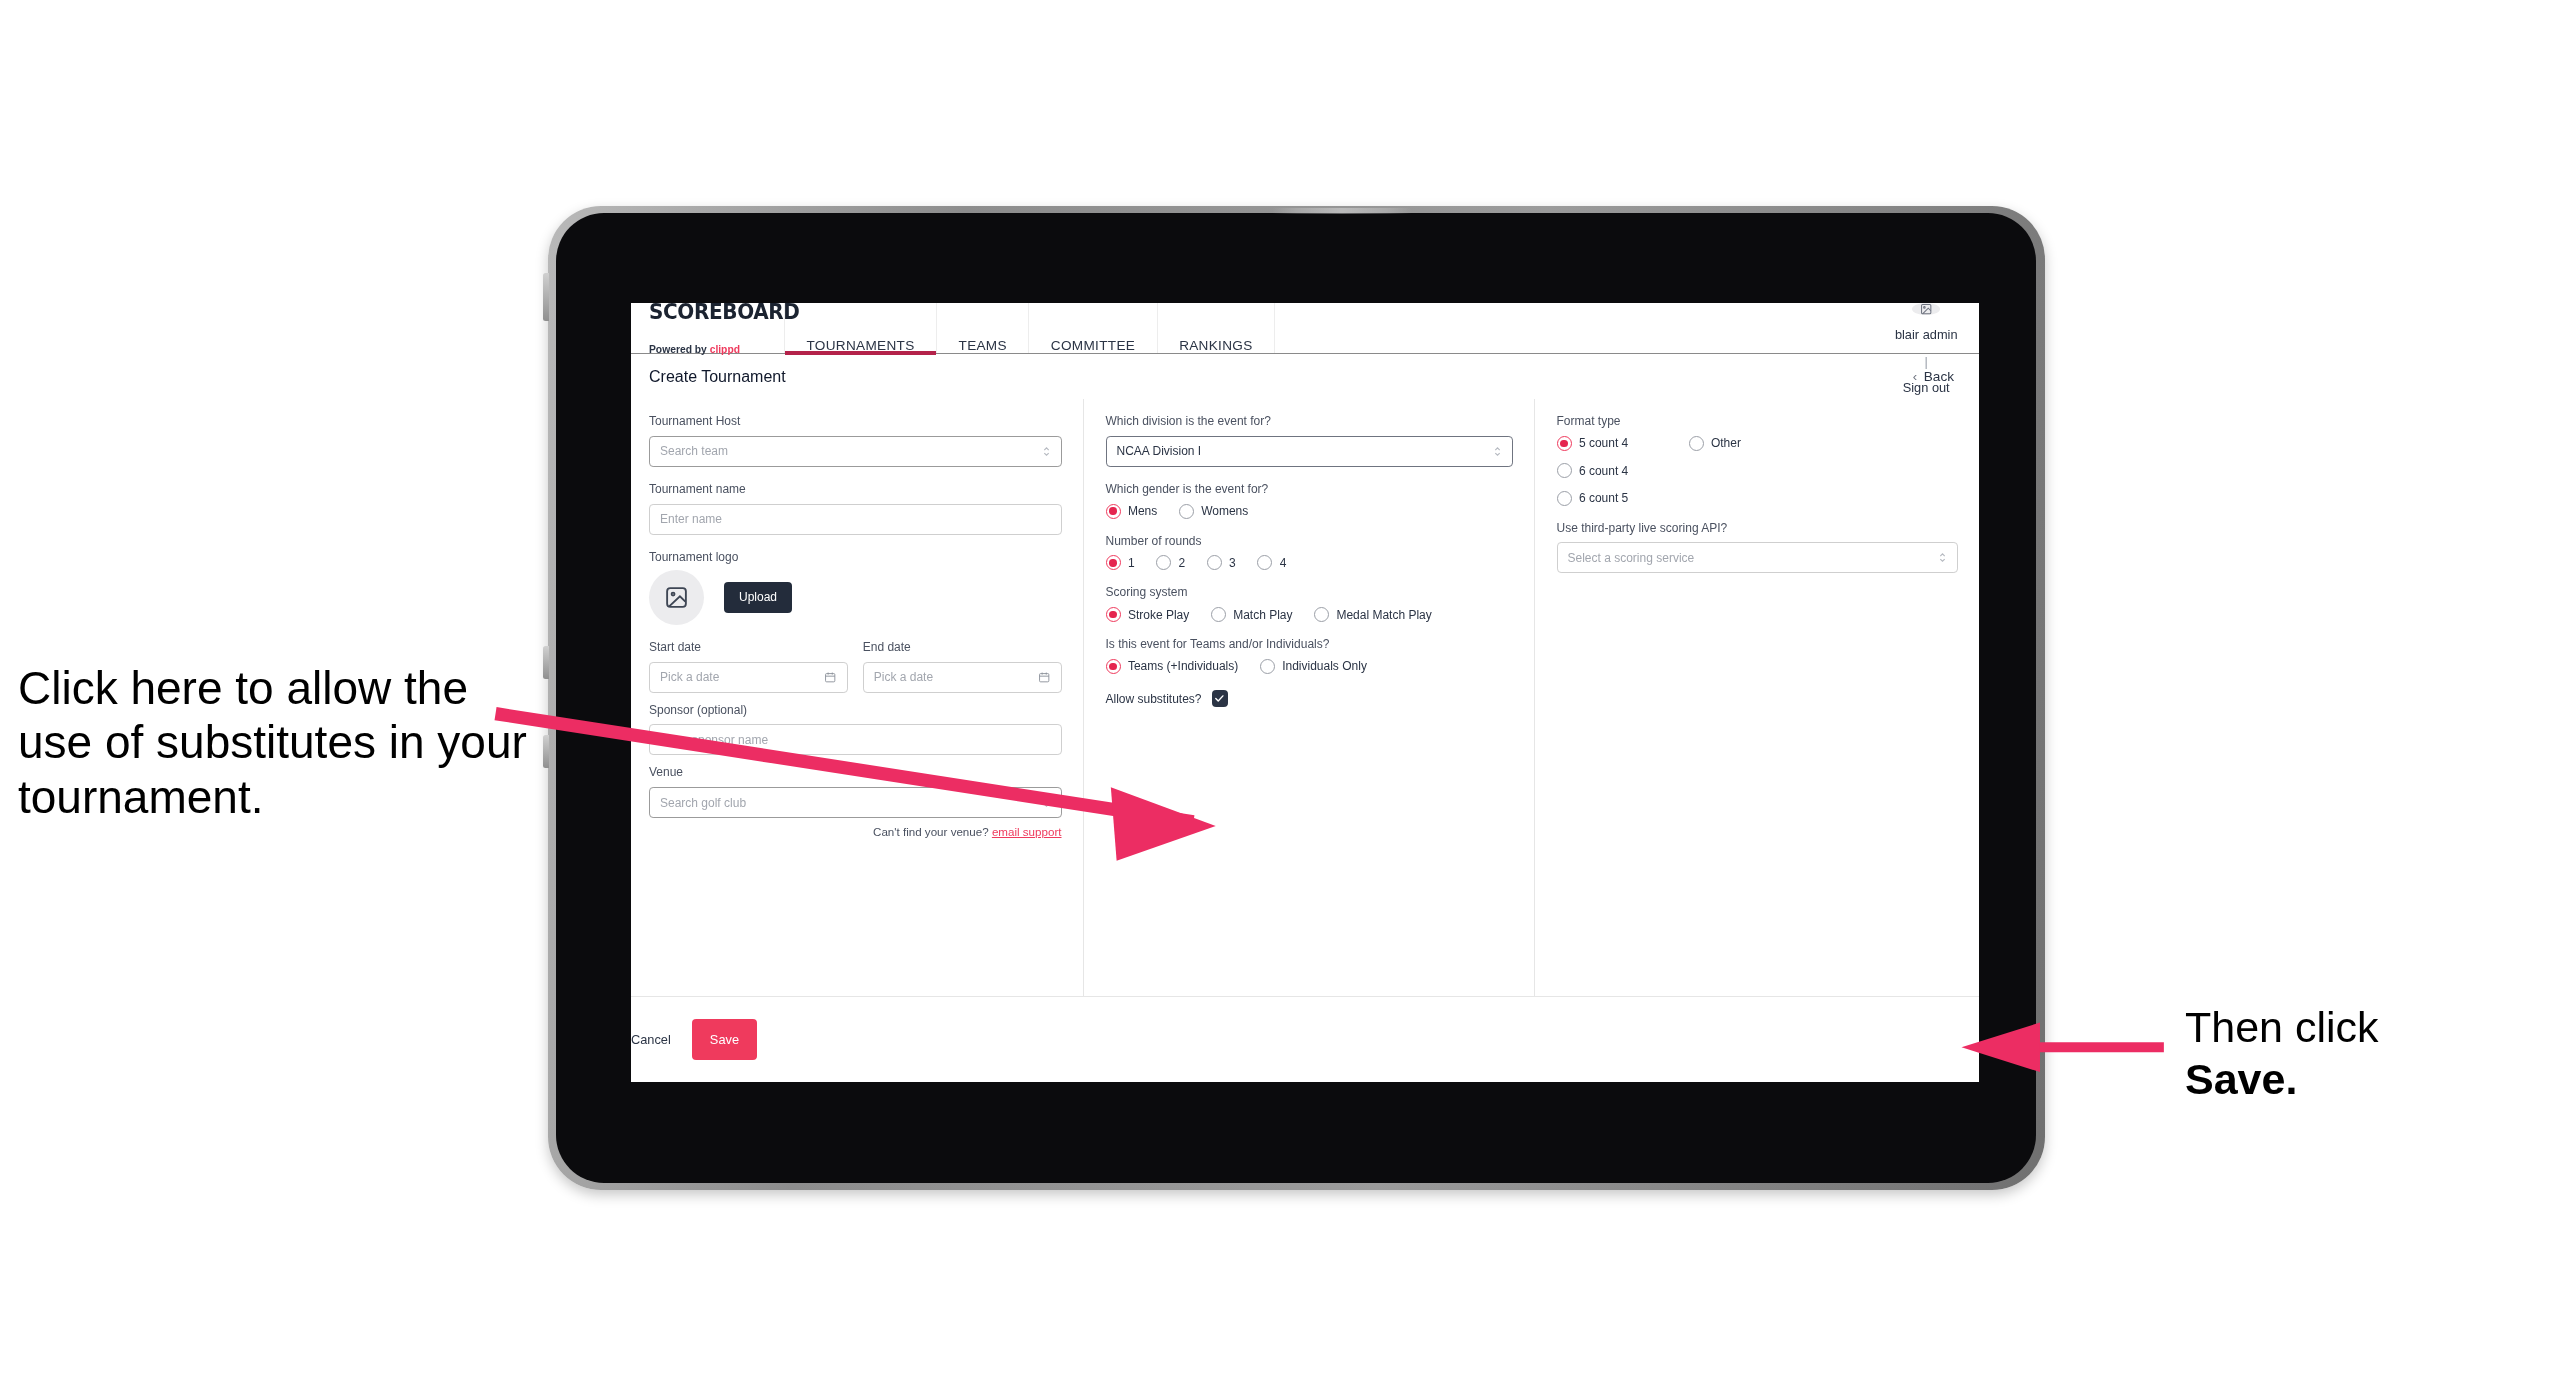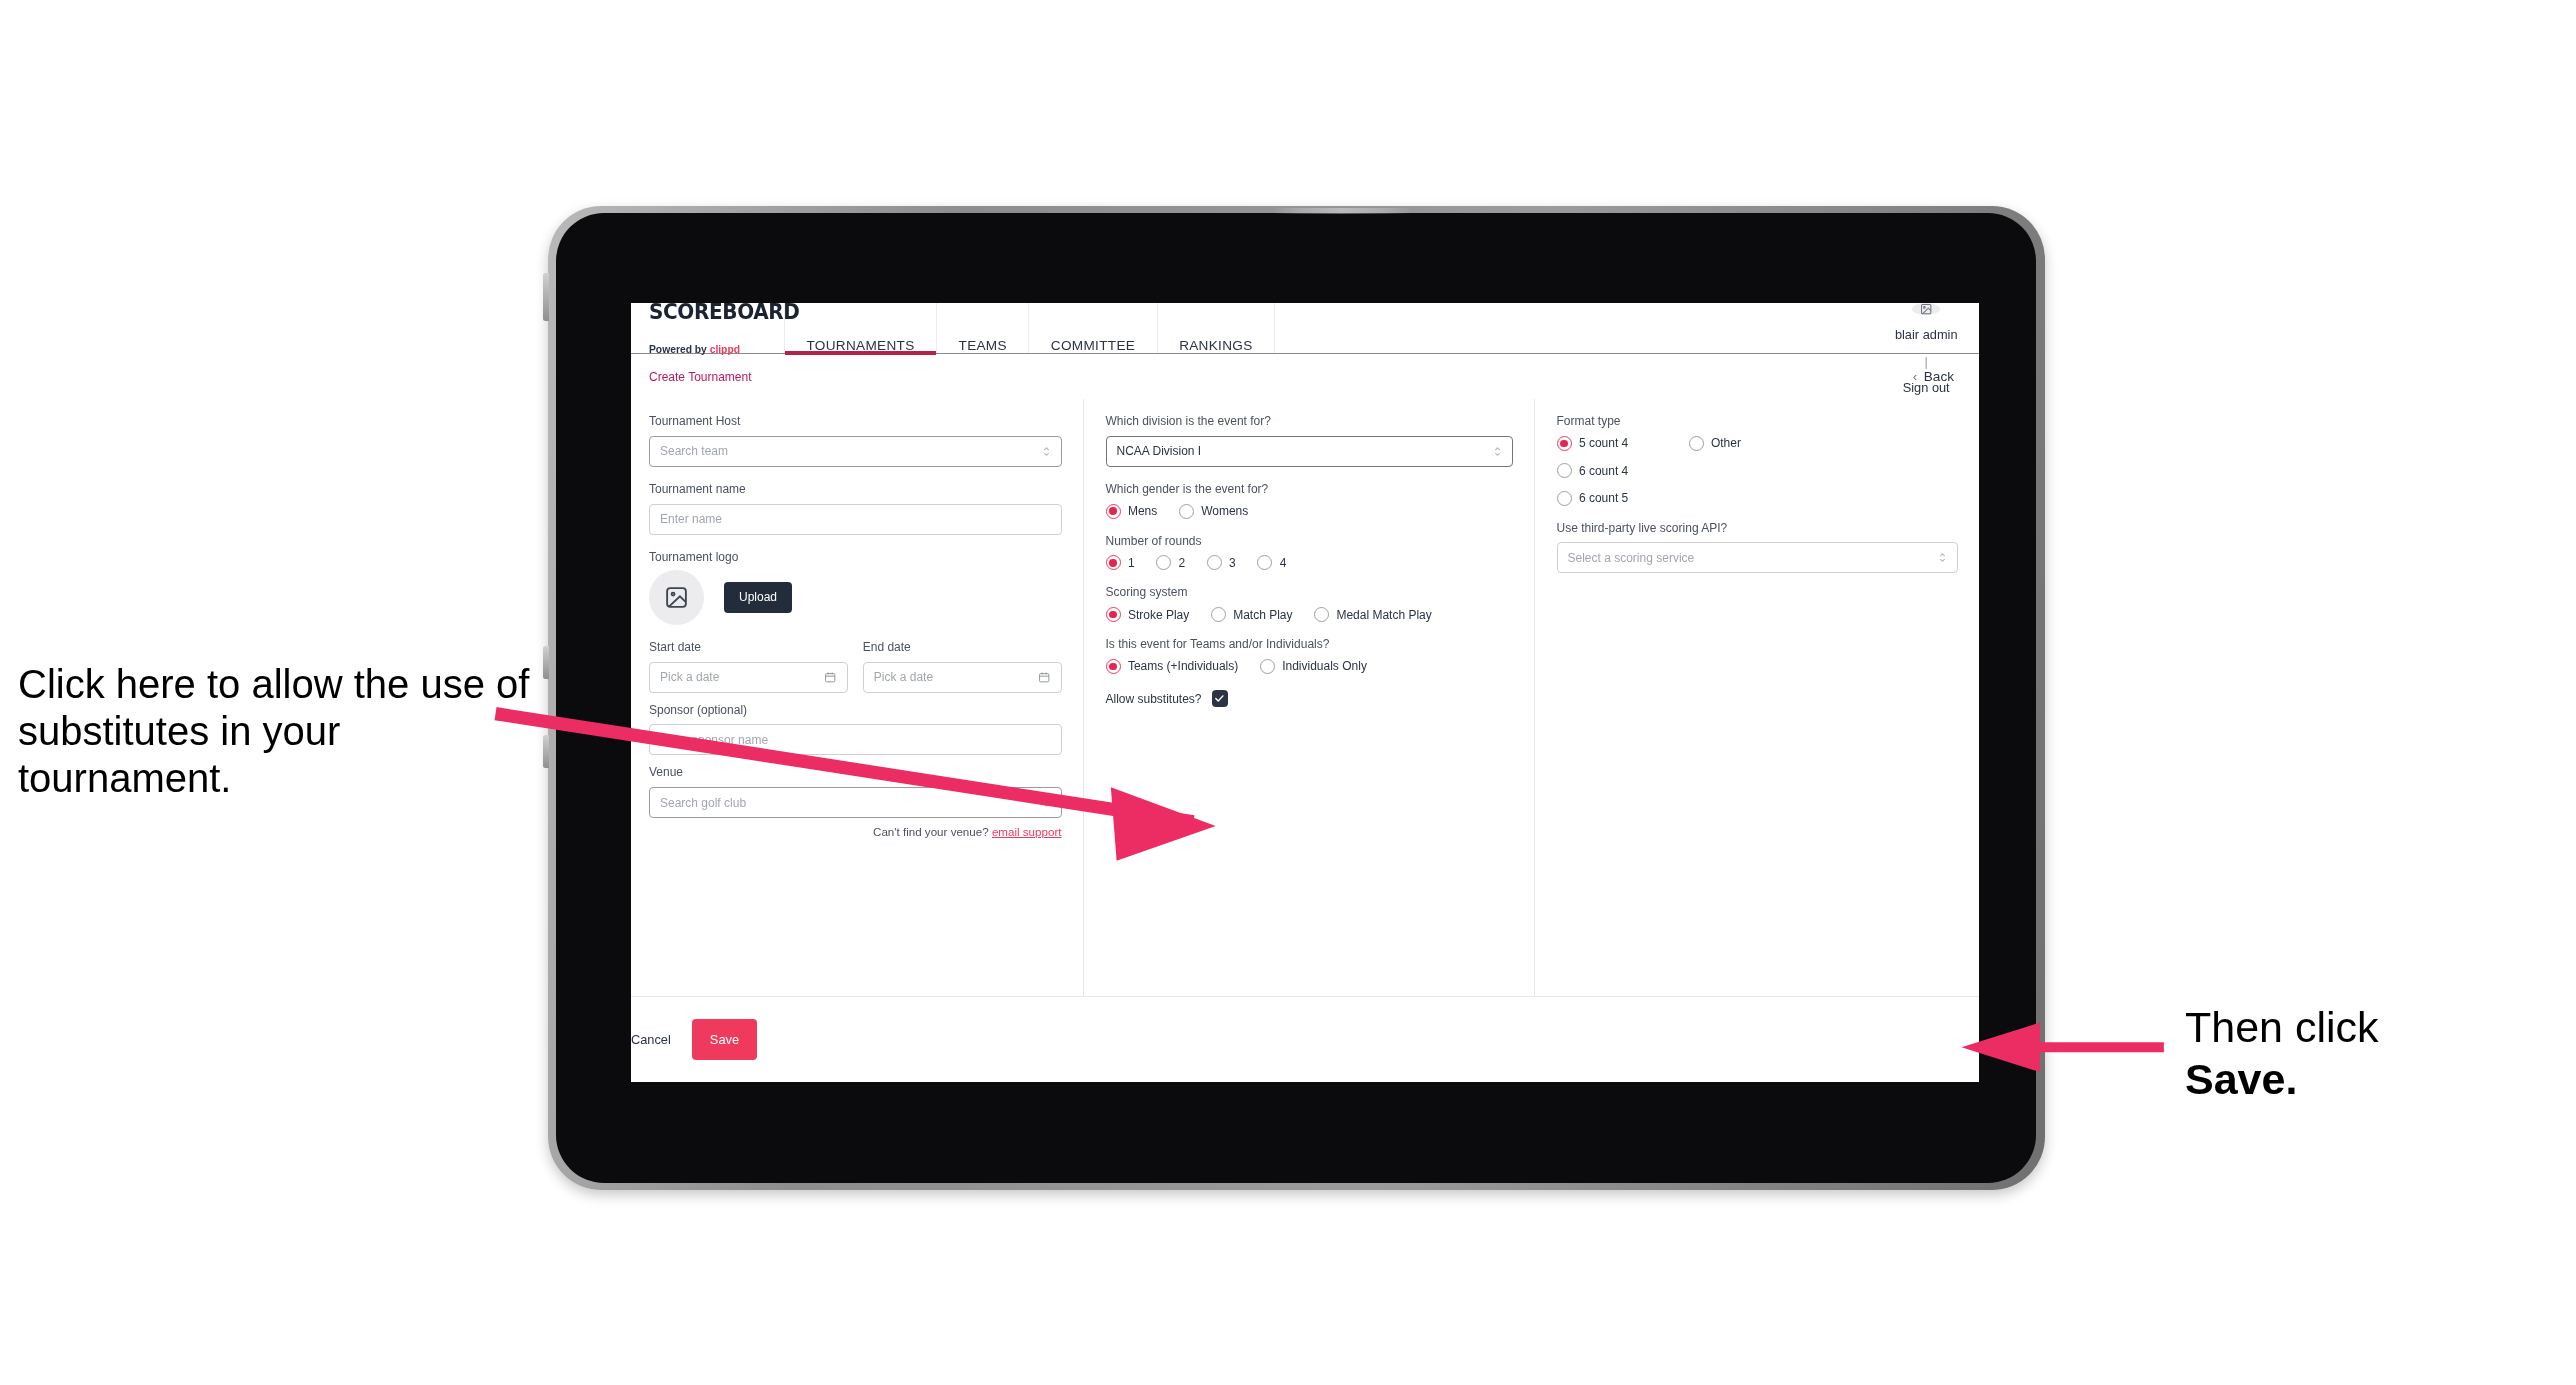--- a/index.html
+++ b/index.html
@@ -125,21 +125,21 @@
   .nav-sep { color: #9aa0aa; }
   .nav-link { cursor: pointer; }
 
   
   .pagehead {
     height: 45px;
     display: flex; align-items: center;
     padding: 0 25px 0 18px;
     background: #fff;
   }
-  .pagetitle { font-size: 12px; color: #be185d; }
+  .pagetitle { font-size: 16px; color: #0f172a; }
   .backlink {
     margin-left: auto;
     font-size: 13.6px; color: #2b3445;
     display: flex; align-items: center; gap: 6.6px;
     cursor: pointer;
   }
   .backlink .chev { font-size: 13.2px; color: #6f7480; }
 
   
   .body-cols {
@@ -284,21 +284,21 @@
     font-size: 12.8px;
     padding: 13px 18px;
     cursor: pointer; font-family: inherit;
   }
 
   
   .anno-left {
     position: absolute;
     left: 18px; top: 661px;
     width: 529px;
-    font-size: 40px;
+    font-size: 46px;
     line-height: 1.18;
     color: #000;
     font-family: "Liberation Sans", sans-serif;
   }
   .anno-right {
     position: absolute;
     left: 2185px; top: 1002px;
     width: 363px;
     font-size: 43px;
     line-height: 1.2;

